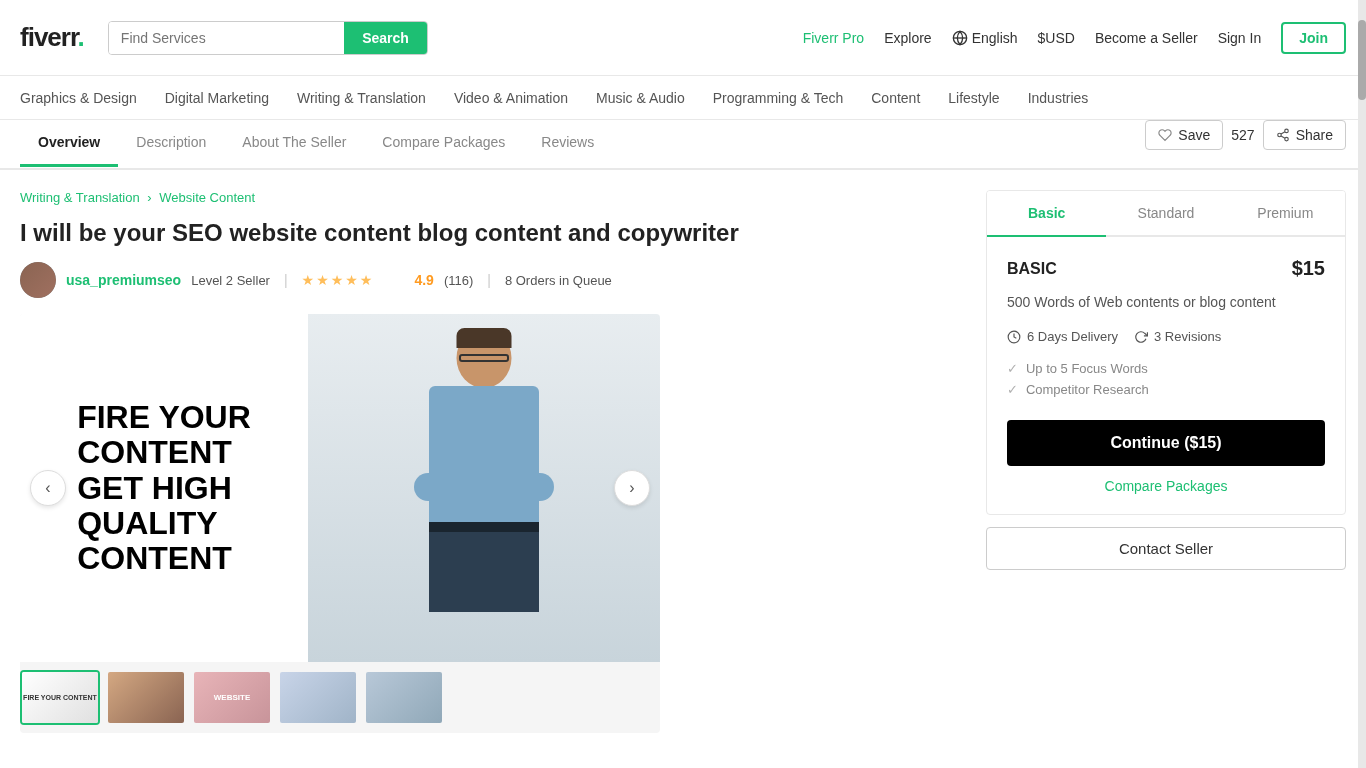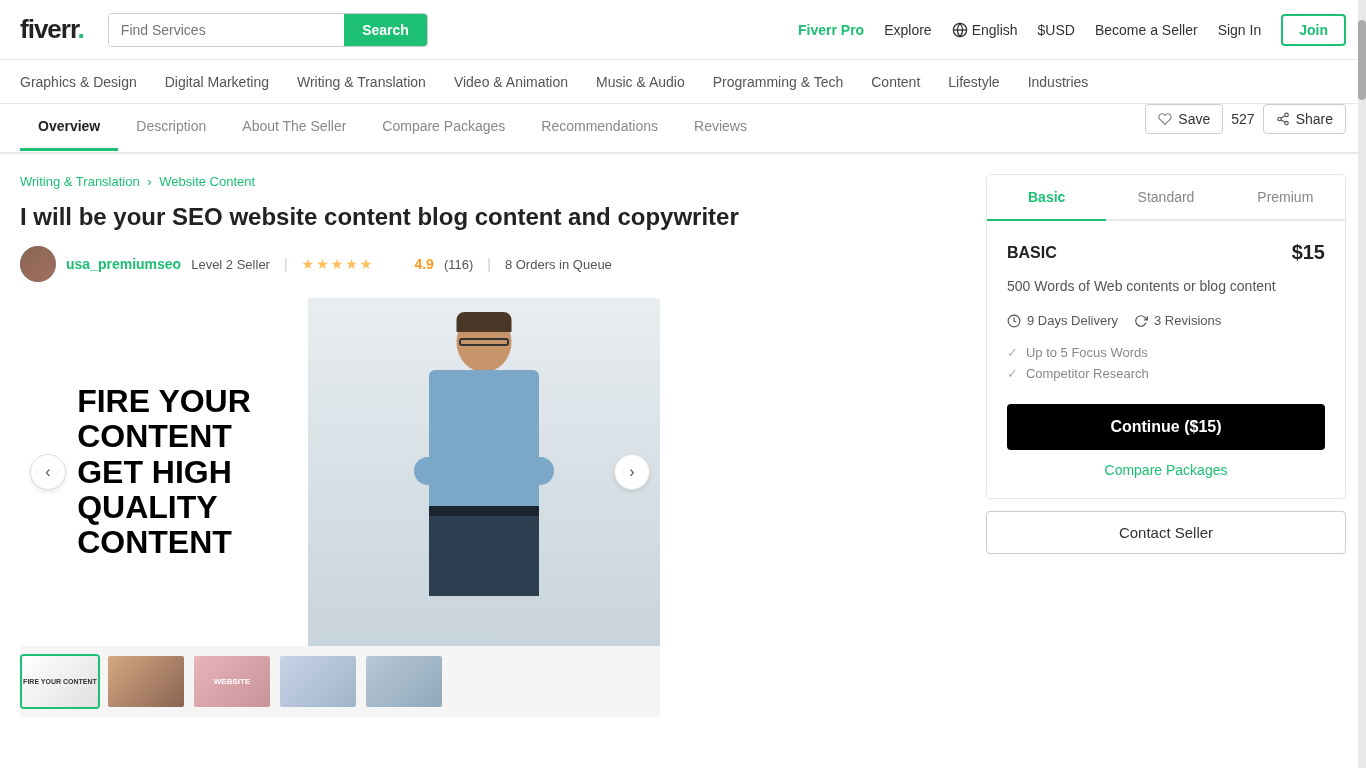--- a/index.html
+++ b/index.html
@@ -1,36 +1,36 @@
 <!DOCTYPE html>
 <html><head>
   <meta charset="utf-8">
   <style>
     * { box-sizing: border-box; margin: 0; padding: 0; }
     body { font-family: 'Segoe UI', Arial, sans-serif; font-size: 14px; color: #333; background: #fff; overflow-x: hidden; }
 
     
     .top-nav {
-      display: flex; align-items: center; padding: 0 20px; height: 60px;
+      display: flex; align-items: center; padding: 0 20px; height: 76px;
       border-bottom: 1px solid #e8e8e8; gap: 16px;
     }
     .logo { font-size: 26px; font-weight: 900; color: #1dbf73; letter-spacing: -1px; margin-right: 8px; }
     .logo span { color: #222; }
     .search-bar {
       display: flex; align-items: center; border: 1px solid #ccc; border-radius: 4px;
       overflow: hidden; flex: 0 0 320px;
     }
     .search-bar input {
       border: none; outline: none; padding: 8px 12px; font-size: 14px; width: 250px; color: #666;
     }
     .search-bar button {
       background: #1dbf73; color: #fff; border: none; padding: 8px 18px; cursor: pointer; font-size: 14px; font-weight: 600;
     }
     .nav-right { display: flex; align-items: center; gap: 20px; margin-left: auto; }
-    .nav-right .fiverr-pro { color: #1dbf73; font-weight: 700; font-size: 14px; cursor: pointer; }
+    .nav-right .fiverr-pro { color: #1dbf73; font-weight: 400; font-size: 14px; cursor: pointer; }
     .nav-right .nav-link { color: #333; font-size: 14px; cursor: pointer; }
     .nav-right .globe { display: flex; align-items: center; gap: 4px; color: #333; font-size: 14px; cursor: pointer; }
     .nav-right .join-btn {
       border: 2px solid #1dbf73; color: #1dbf73; background: transparent;
       padding: 6px 16px; border-radius: 4px; font-size: 14px; font-weight: 600; cursor: pointer;
     }
 
     
     .cat-nav {
       display: flex; align-items: center; padding: 0 20px; height: 44px;
@@ -216,21 +216,20 @@
   <a>Content</a>
   <a>Lifestyle</a>
   <a>Industries</a>
 </nav>
 
 <div class="sub-nav">
   <div class="sub-nav-tab active">Overview</div>
   <div class="sub-nav-tab">Description</div>
   <div class="sub-nav-tab">About The Seller</div>
   <div class="sub-nav-tab">Compare Packages</div>
-  <div class="sub-nav-tab">Recommendations</div>
   <div class="sub-nav-tab">Reviews</div>
   <div class="sub-nav-actions">
     <button class="save-btn">
       <svg width="14" height="14" viewBox="0 0 24 24" fill="none" stroke="#888" stroke-width="2">
           <path d="M20.84 4.61a5.5 5.5 0 0 0-7.78 0L12 5.67l-1.06-1.06a5.5 5.5 0 0 0-7.78 7.78l1.06 1.06L12 21.23l7.78-7.78 1.06-1.06a5.5 5.5 0 0 0 0-7.78z"></path>
         </svg>
       <span>Save</span>
     </button>
     <span class="save-count">527</span>
     <button class="share-btn">
@@ -353,21 +352,21 @@
         </div>
 
         <p class="pkg-desc">500 Words of Web contents or blog content</p>
 
         <div class="pkg-meta">
           <div class="pkg-meta-item">
             <svg width="14" height="14" viewBox="0 0 24 24" fill="none" stroke="#555" stroke-width="2">
                 <circle cx="12" cy="12" r="10"></circle>
                 <polyline points="12 6 12 12 16 14"></polyline>
               </svg>
-            <span>9 Days Delivery</span>
+            <span>6 Days Delivery</span>
           </div>
           <div class="pkg-meta-item">
             <svg width="14" height="14" viewBox="0 0 24 24" fill="none" stroke="#555" stroke-width="2">
                 <polyline points="23 4 23 10 17 10"></polyline>
                 <path d="M20.49 15a9 9 0 1 1-2.12-9.36L23 10"></path>
               </svg>
             <span>3 Revisions</span>
           </div>
         </div>
 

